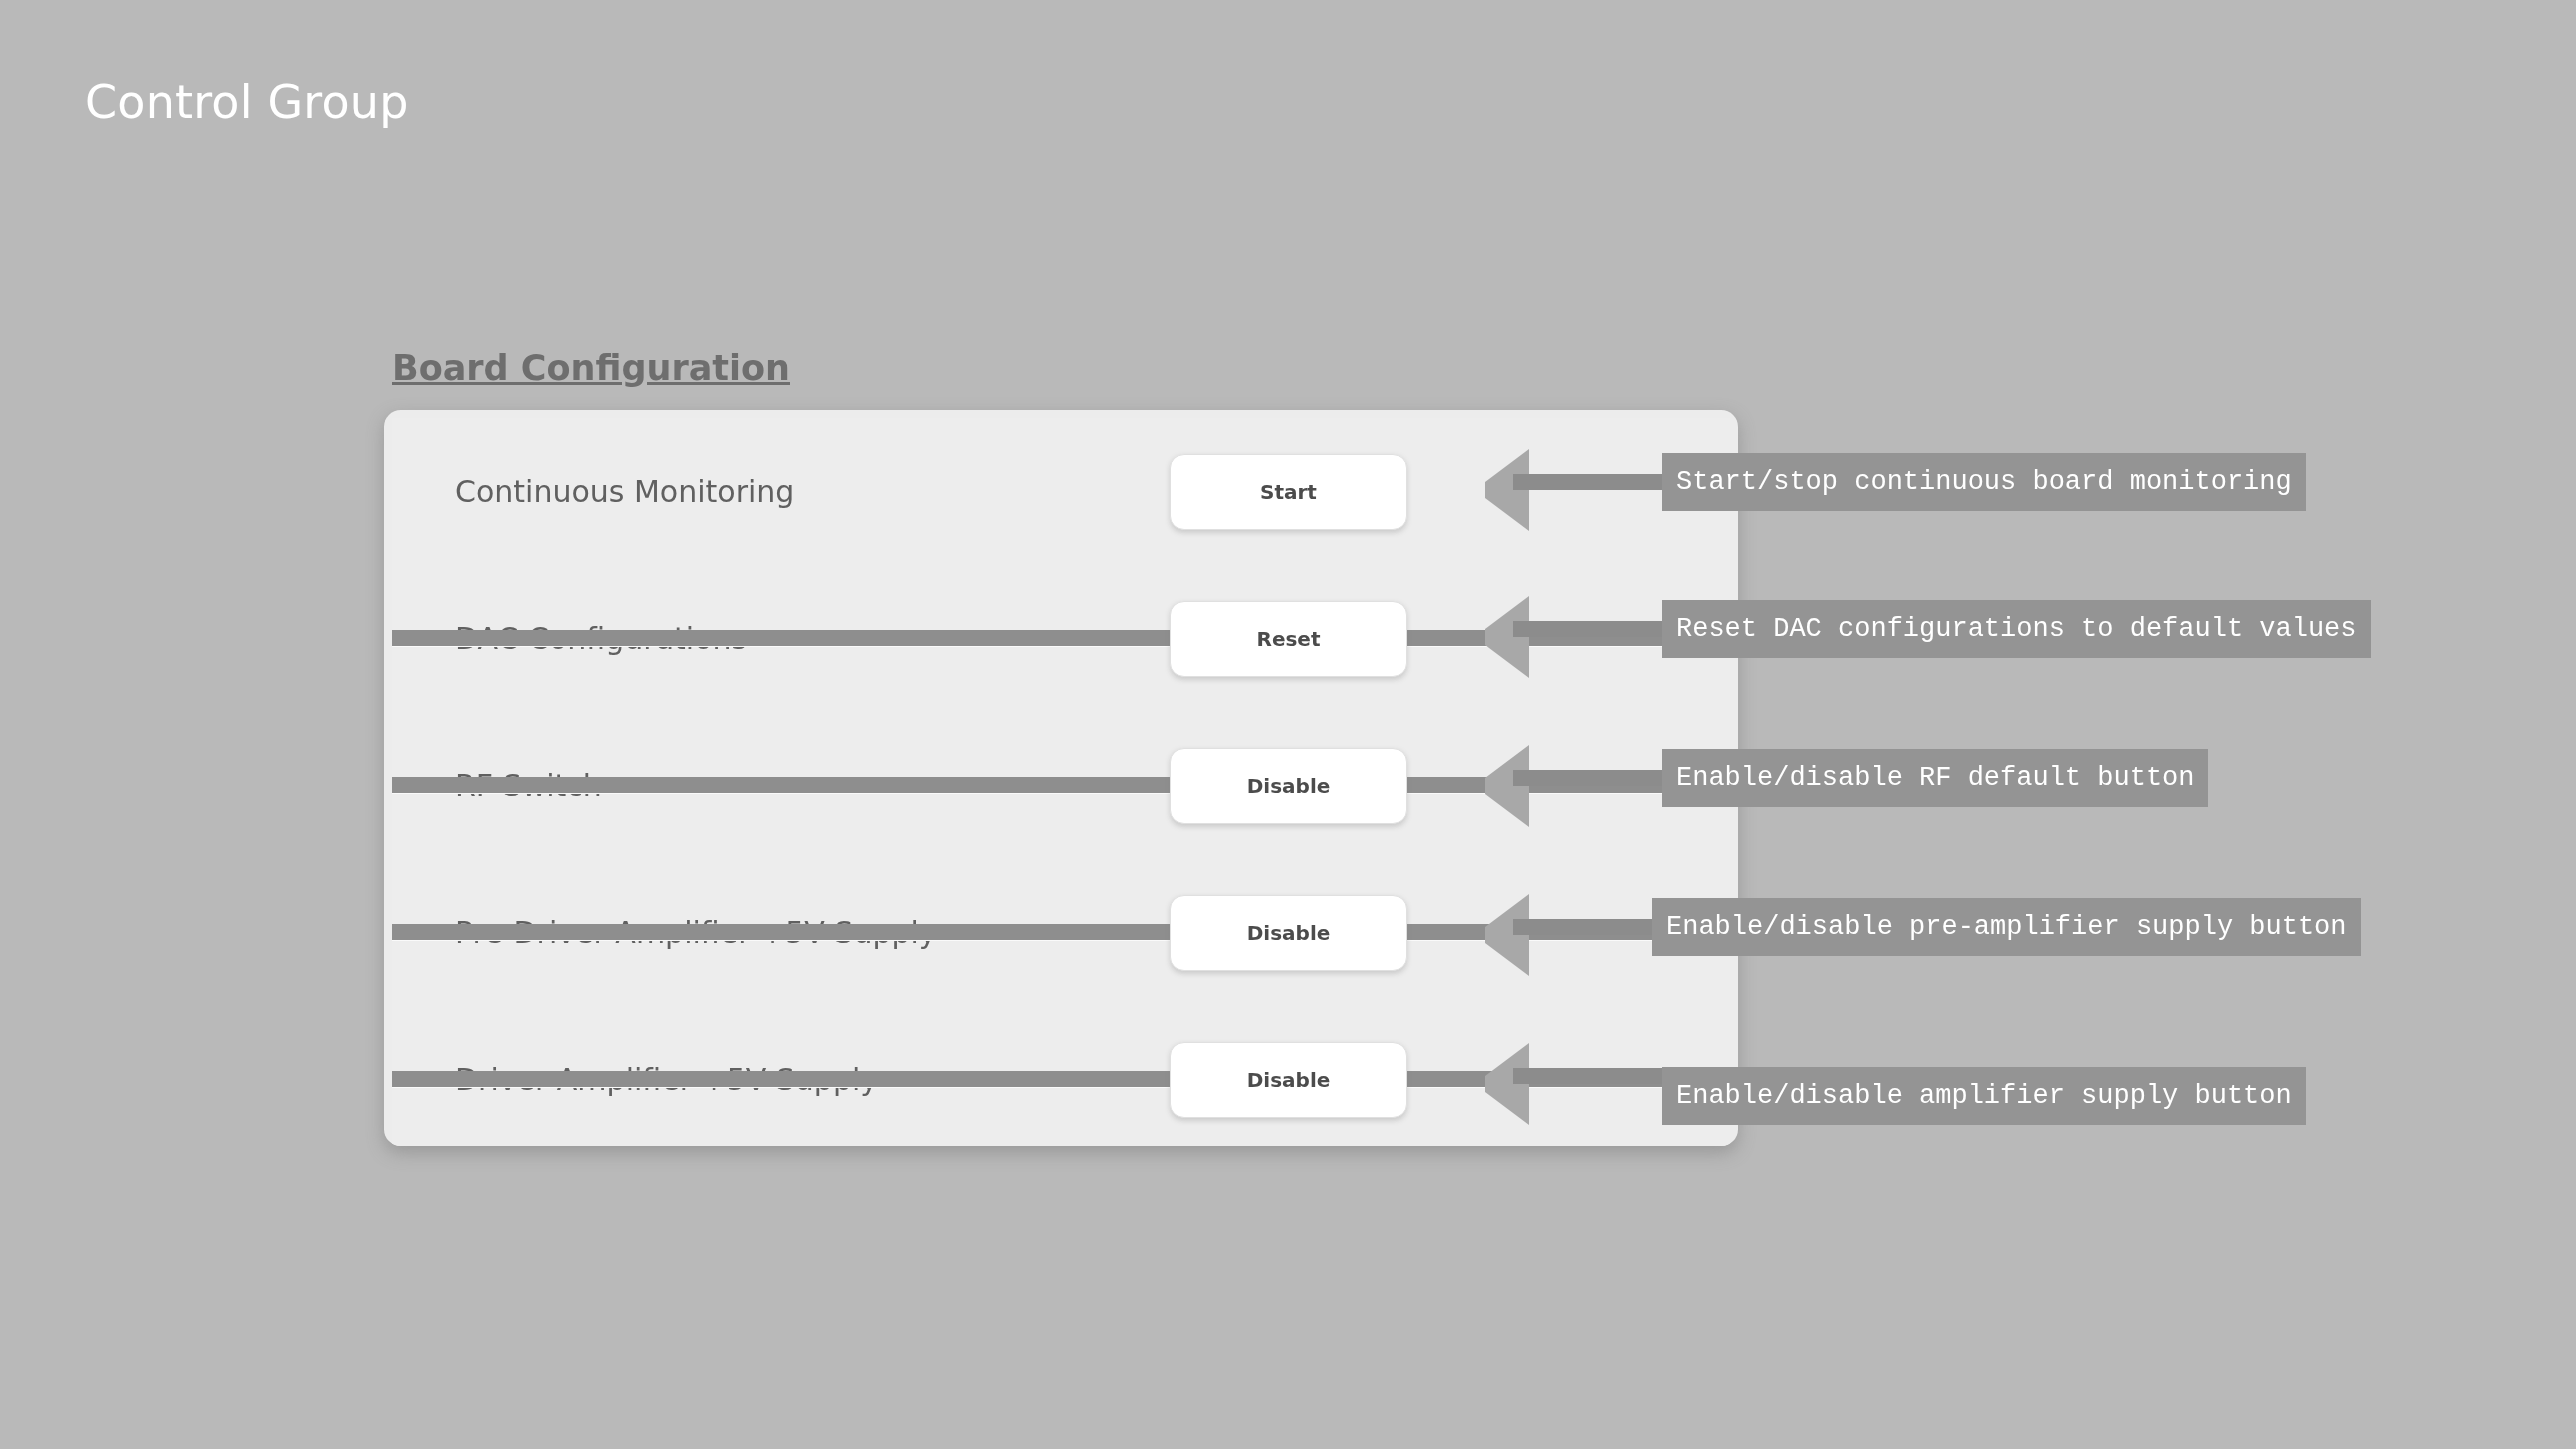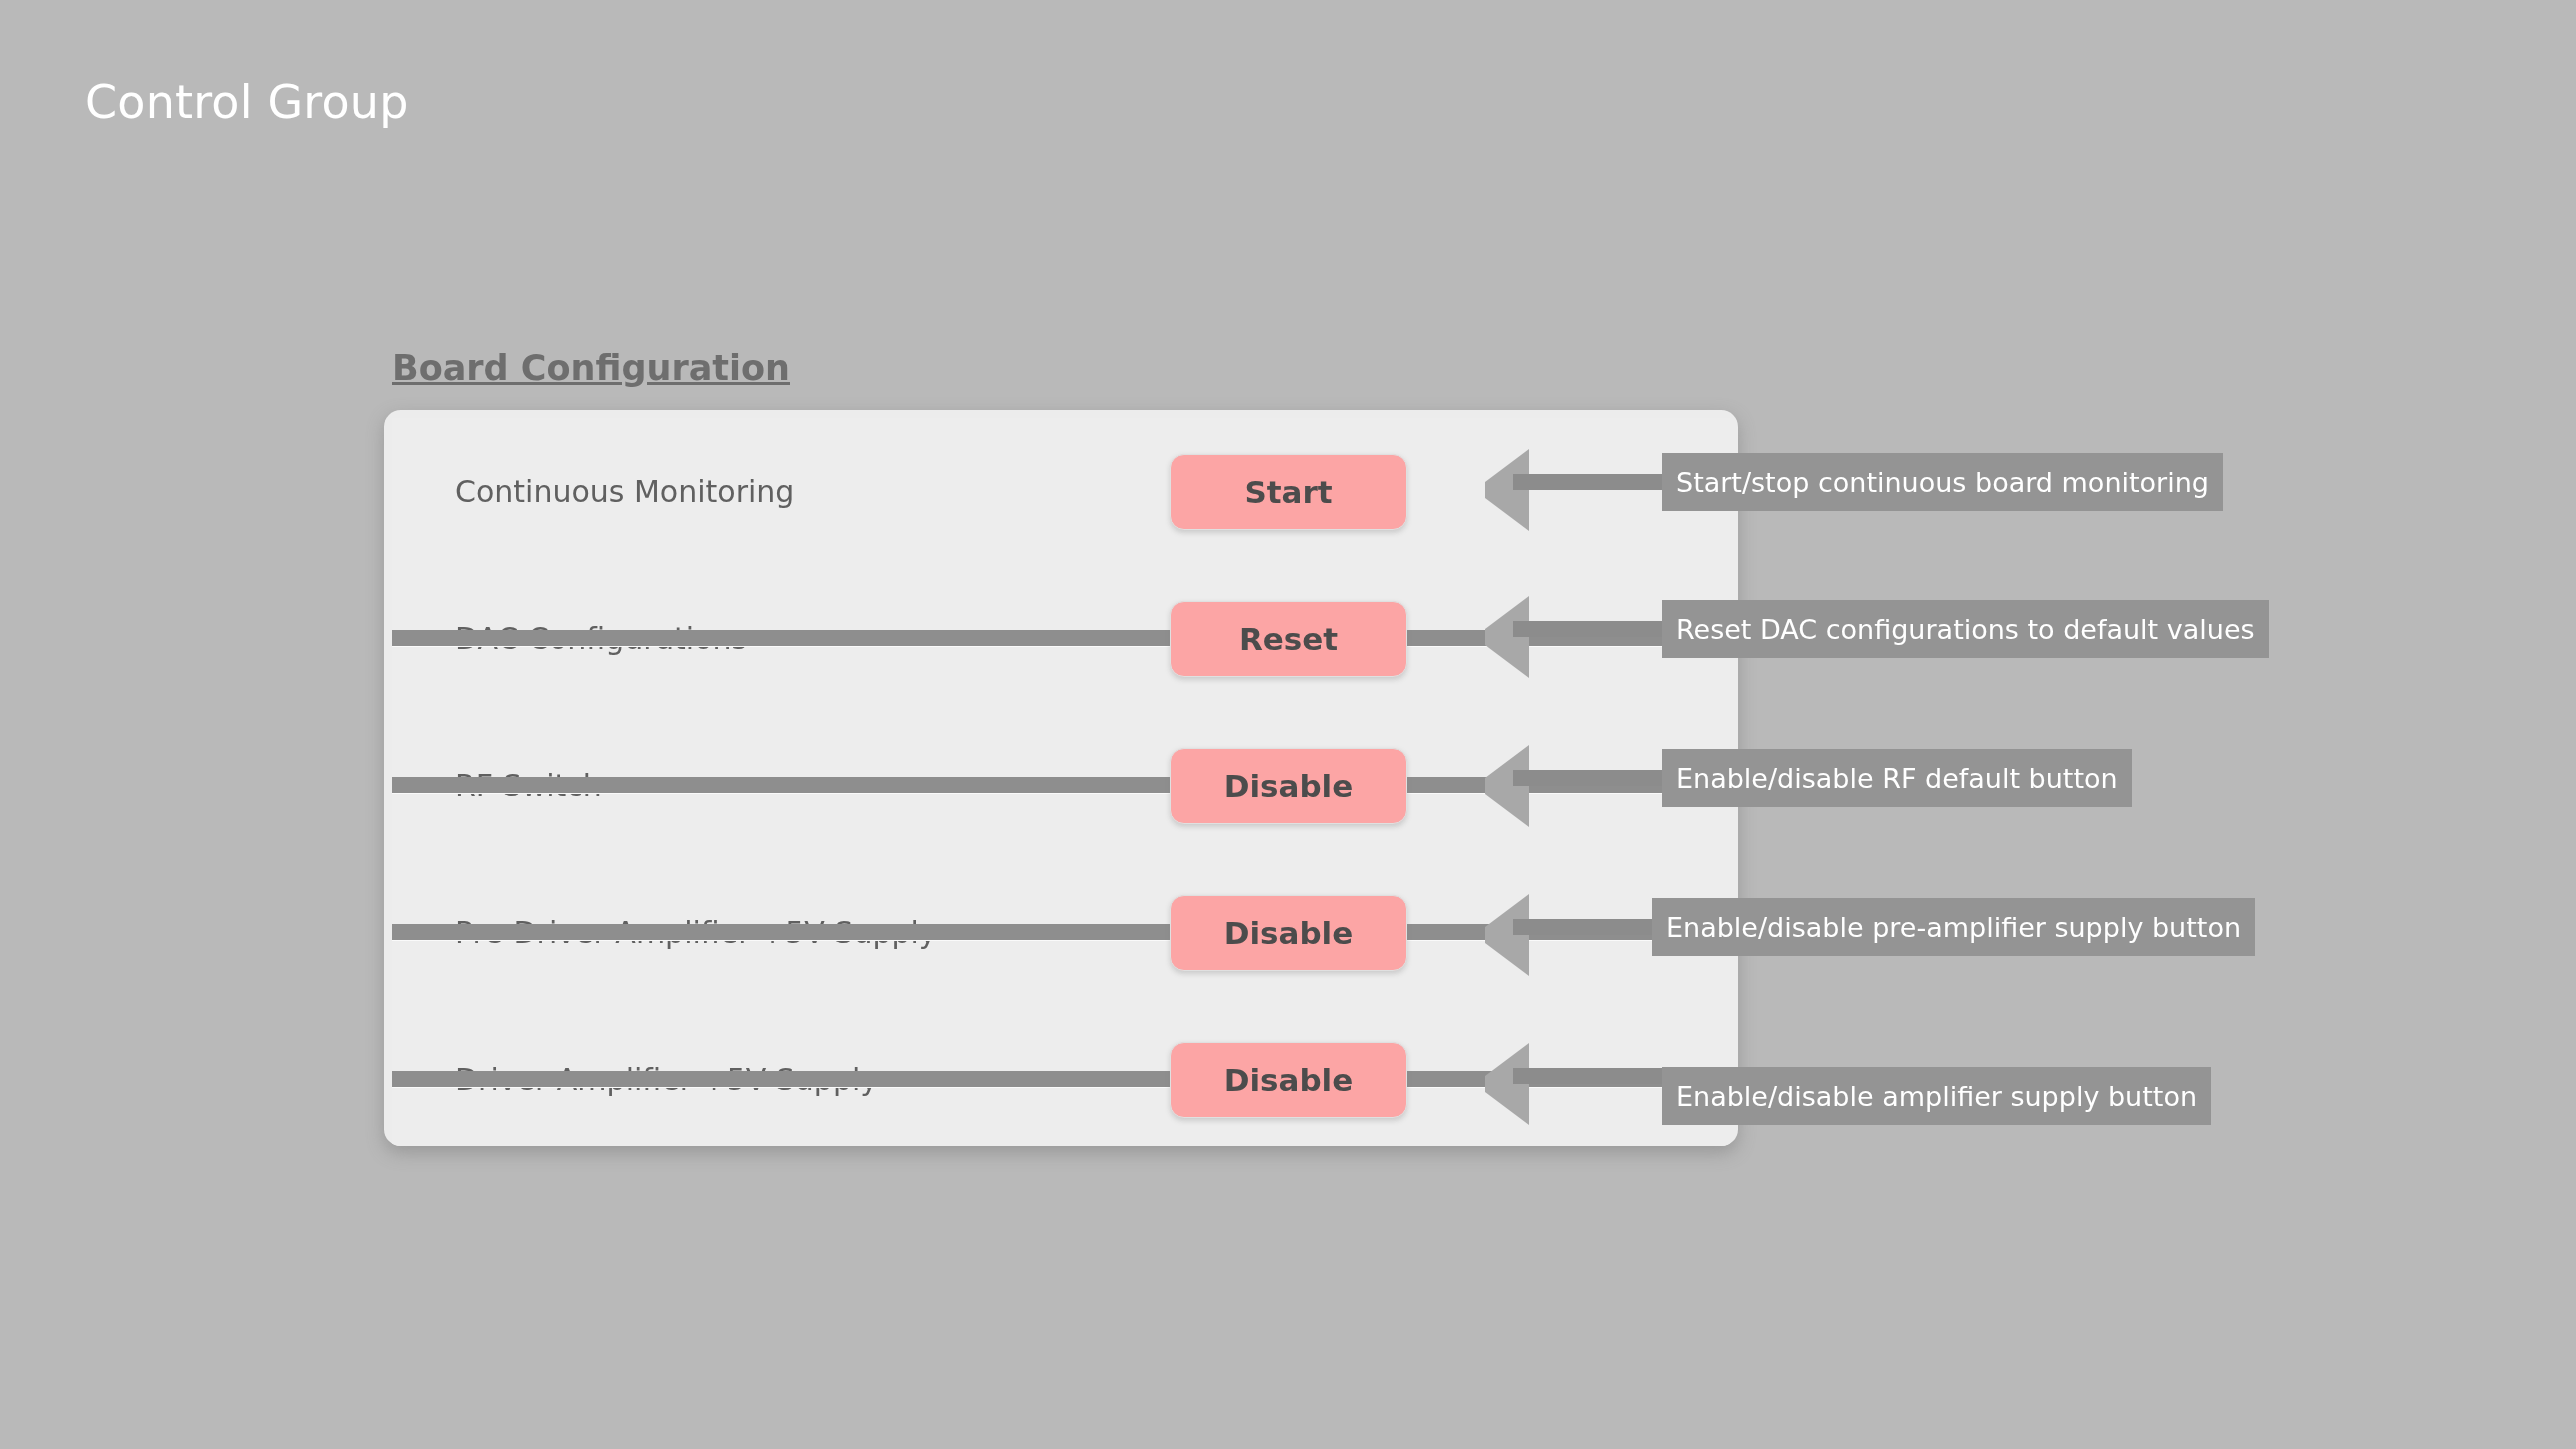--- a/index.html
+++ b/index.html
@@ -87,25 +87,25 @@
     top:50%;
     transform:translateY(-50%);
   }
 
   .action-button {
     display:flex;
     align-items:center;
     justify-content:center;
     width:237px;
     height:76px;
-    background:#fca5a5;
+    background:#ffffff;
     border:1.9px solid #e0e0e0;
     border-radius:14px;
     box-shadow:0 2.6px 5.8px rgba(130,130,130,0.30);
-    font-size:31px;
+    font-size:20px;
     font-weight:700;
     color:#4c4c4c;
     font-family:"DejaVu Sans", sans-serif;
     cursor:pointer;
     white-space:nowrap;
   }
 
   
   .callout {
     position:absolute;
@@ -133,20 +133,21 @@
     display:flex;
     align-items:center;
     height:58px;
     padding:0 14px;
     background:#949494;
     color:#ffffff;
     font-size:27px;
     font-weight:400;
     white-space:nowrap;
     line-height:1;
+    font-family:Liberation Mono, monospace;
   }
 </style>
 </head>
 <body>
 
 <div id="stage">
 
   <div class="page-title">Control Group</div>
 
   <div class="section-heading">Board Configuration</div>

